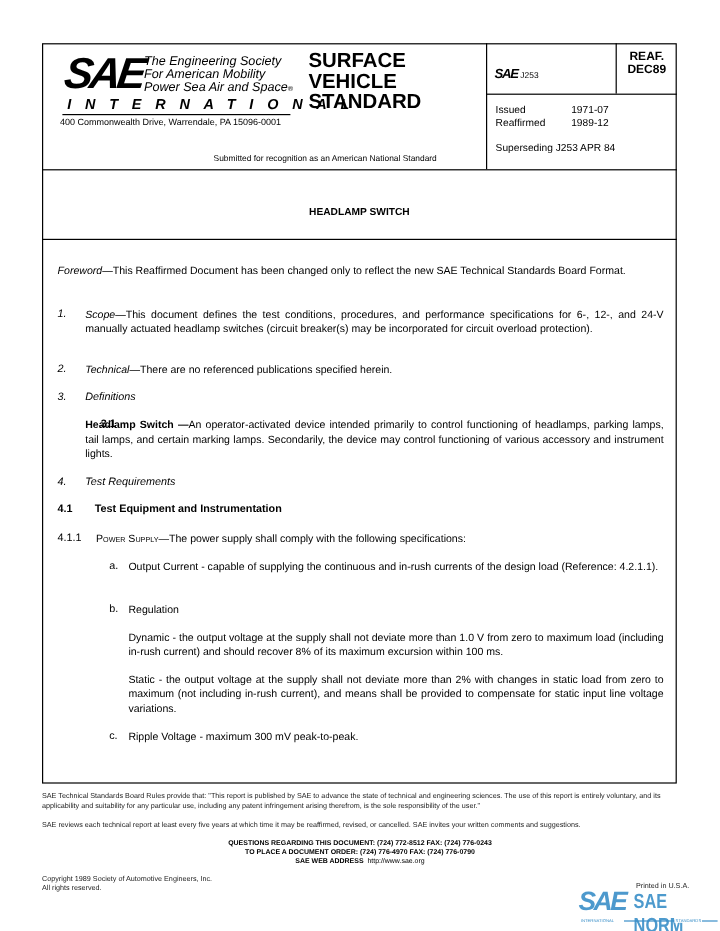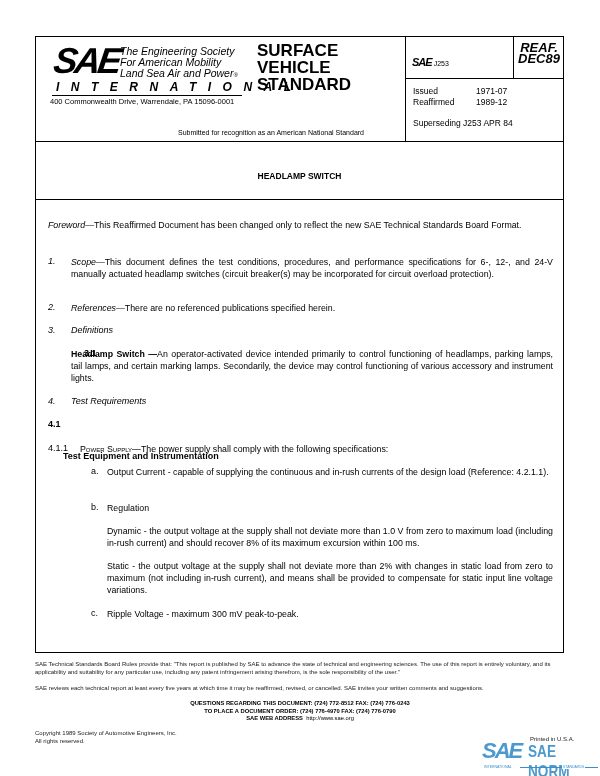--- a/index.html
+++ b/index.html
@@ -30,39 +30,39 @@
 <div class="vline" style="left:513px; top:36px; height:42px;"></div>
 <div class="hline" style="left:405px; top:78px; width:159px;"></div>
 <div class="hline" style="left:35px; top:141px; width:529px;"></div>
 <div class="hline" style="left:35px; top:199px; width:529px;"></div>
 
 <div class="abs" style="left:54px; top:46px; width:200px; height:60px;">
   <div class="abs sae-logo" style="left:0; top:0;">SAE</div>
   <div class="abs tagline" style="left:66px; top:0; white-space:nowrap;">
     <div>The Engineering Society</div>
     <div>For American Mobility</div>
-    <div><span>Land Sea Air and Power</span><span style="font-size:6px;">®</span></div>
+    <div><span>Power Sea Air and Space</span><span style="font-size:6px;">®</span></div>
   </div>
   <div class="abs intl" style="left:2px; top:34px;">INTERNATIONAL</div>
 </div>
 <div class="hline" style="left:52px; top:95px; width:190px; border-top-width:1px;"></div>
 <div class="abs addr" style="left:50px; top:97px;">400 Commonwealth Drive, Warrendale, PA 15096-0001</div>
 
 <div class="abs std-title" style="left:257px; top:42px;">
   <div>SURFACE</div>
   <div>VEHICLE</div>
   <div>STANDARD</div>
 </div>
 
 <div class="abs" style="left:178px; top:129px; font-size:7px;">Submitted for recognition as an American National Standard</div>
 
 <div class="abs" style="left:412px; top:52px; white-space:nowrap;">
   <span style="font-weight:bold; font-style:italic; font-size:11px; letter-spacing:-1px;">SAE</span><span style="font-size:7px; margin-left:2px;">J253</span>
 </div>
-<div class="abs b center" style="left:514px; top:42px; width:50px; font-size:13px; line-height:11px;font-style:italic;">
+<div class="abs b center" style="left:514px; top:42px; width:50px; font-size:10px; line-height:11px;">
   <div>REAF.</div>
   <div>DEC89</div>
 </div>
 
 <div class="abs small" style="left:413px; top:86px;">Issued</div>
 <div class="abs small" style="left:476px; top:86px;">1971-07</div>
 <div class="abs small" style="left:413px; top:97px;">Reaffirmed</div>
 <div class="abs small" style="left:476px; top:97px;">1989-12</div>
 <div class="abs small" style="left:413px; top:118px;">Superseding J253 APR 84</div>
 
@@ -72,36 +72,36 @@
   <span class="bi">Foreword—</span><span>This Reaffirmed Document has been changed only to reflect the new SAE Technical Standards Board Format.</span>
 </div>
 
 <div class="num bi" style="left:48px; top:256px;">1.</div>
 <div class="abs body-text" style="left:71px; top:256px; width:482px;">
   <span class="bi">Scope—</span><span>This document defines the test conditions, procedures, and performance specifications for 6-, 12-, and 24-V manually actuated headlamp switches (circuit breaker(s) may be incorporated for circuit overload protection).</span>
 </div>
 
 <div class="num bi" style="left:48px; top:302px;">2.</div>
 <div class="abs body-text" style="left:71px; top:302px; width:482px;">
-  <span class="bi">References—</span><span>There are no referenced publications specified herein.</span>
+  <span class="bi">Technical—</span><span>There are no referenced publications specified herein.</span>
 </div>
 
 <div class="num bi" style="left:48px; top:325px;">3.</div>
 <div class="abs bi" style="left:71px; top:325px; font-size:9px;">Definitions</div>
 
 <div class="num b" style="left:64px; top:348px;margin-left:20px;">3.1</div>
 <div class="abs body-text" style="left:71px; top:348px; width:482px;">
   <span class="b">Headlamp Switch —</span><span>An operator-activated device intended primarily to control functioning of headlamps, parking lamps, tail lamps, and certain marking lamps.  Secondarily, the device may control functioning of various accessory and instrument lights.</span>
 </div>
 
 <div class="num bi" style="left:48px; top:396px;">4.</div>
 <div class="abs bi" style="left:71px; top:396px; font-size:9px;">Test Requirements</div>
 
 <div class="num b" style="left:48px; top:419px;">4.1</div>
-<div class="abs b" style="left:63px; top:419px; font-size:9px;margin-top:32px;">Test Equipment and Instrumentation</div>
+<div class="abs b" style="left:79px; top:419px; font-size:9px;">Test Equipment and Instrumentation</div>
 
 <div class="num" style="left:48px; top:443px;">4.1.1</div>
 <div class="abs body-text" style="left:80px; top:443px; width:473px;">
   <span class="sc">Power Supply</span><span>—</span><span>The power supply shall comply with the following specifications:</span>
 </div>
 
 <div class="num" style="left:91px; top:466px;">a.</div>
 <div class="abs body-text" style="left:107px; top:466px; width:446px;">Output Current - capable of supplying the continuous and in-rush currents of the design load (Reference: 4.2.1.1).</div>
 
 <div class="num" style="left:91px; top:502px;">b.</div>

